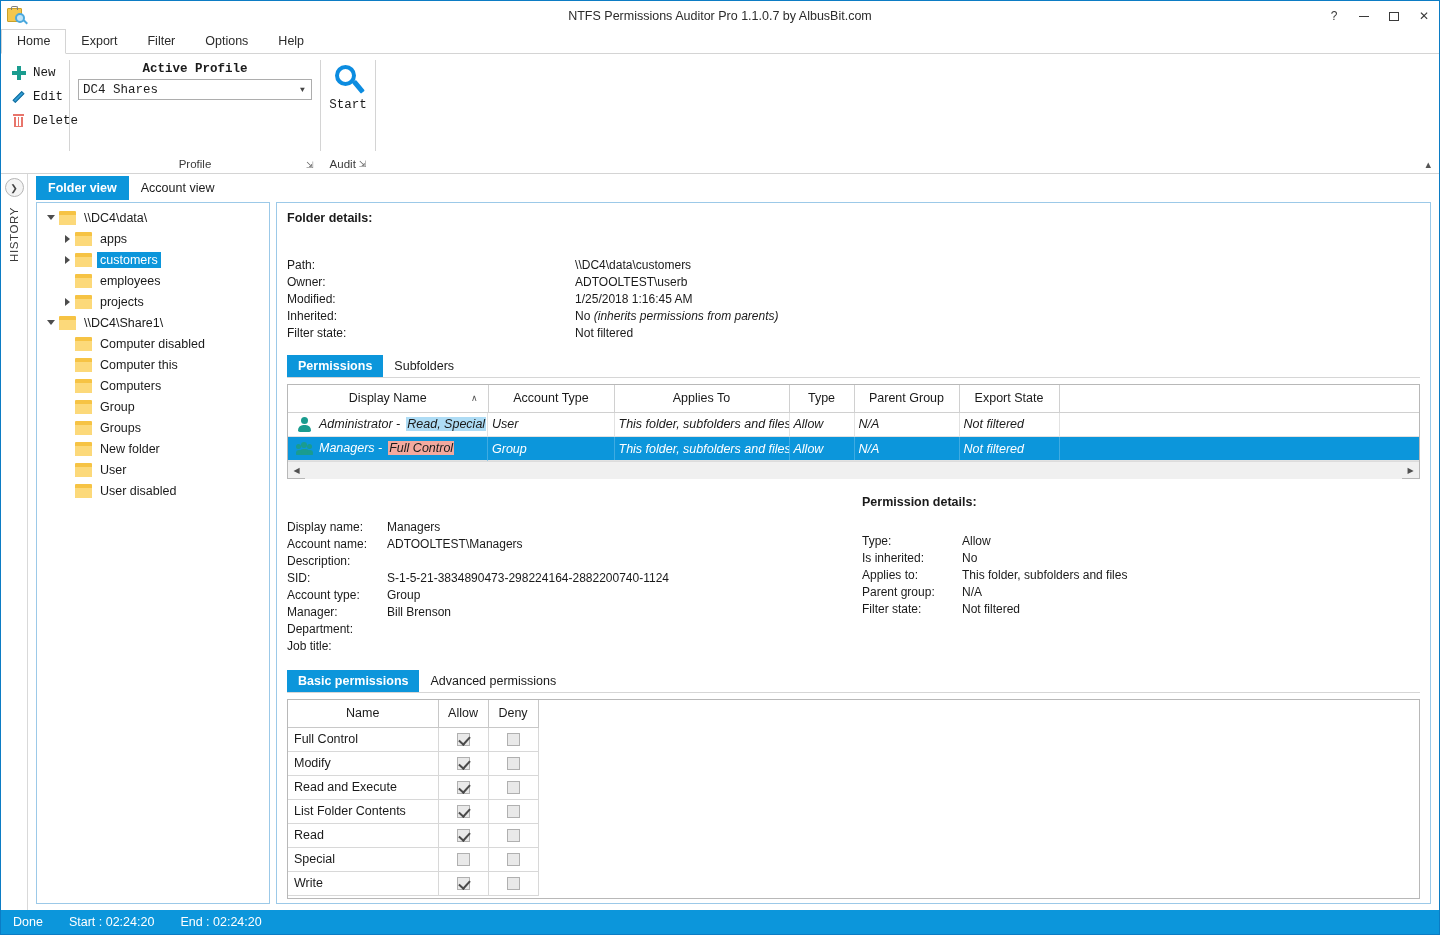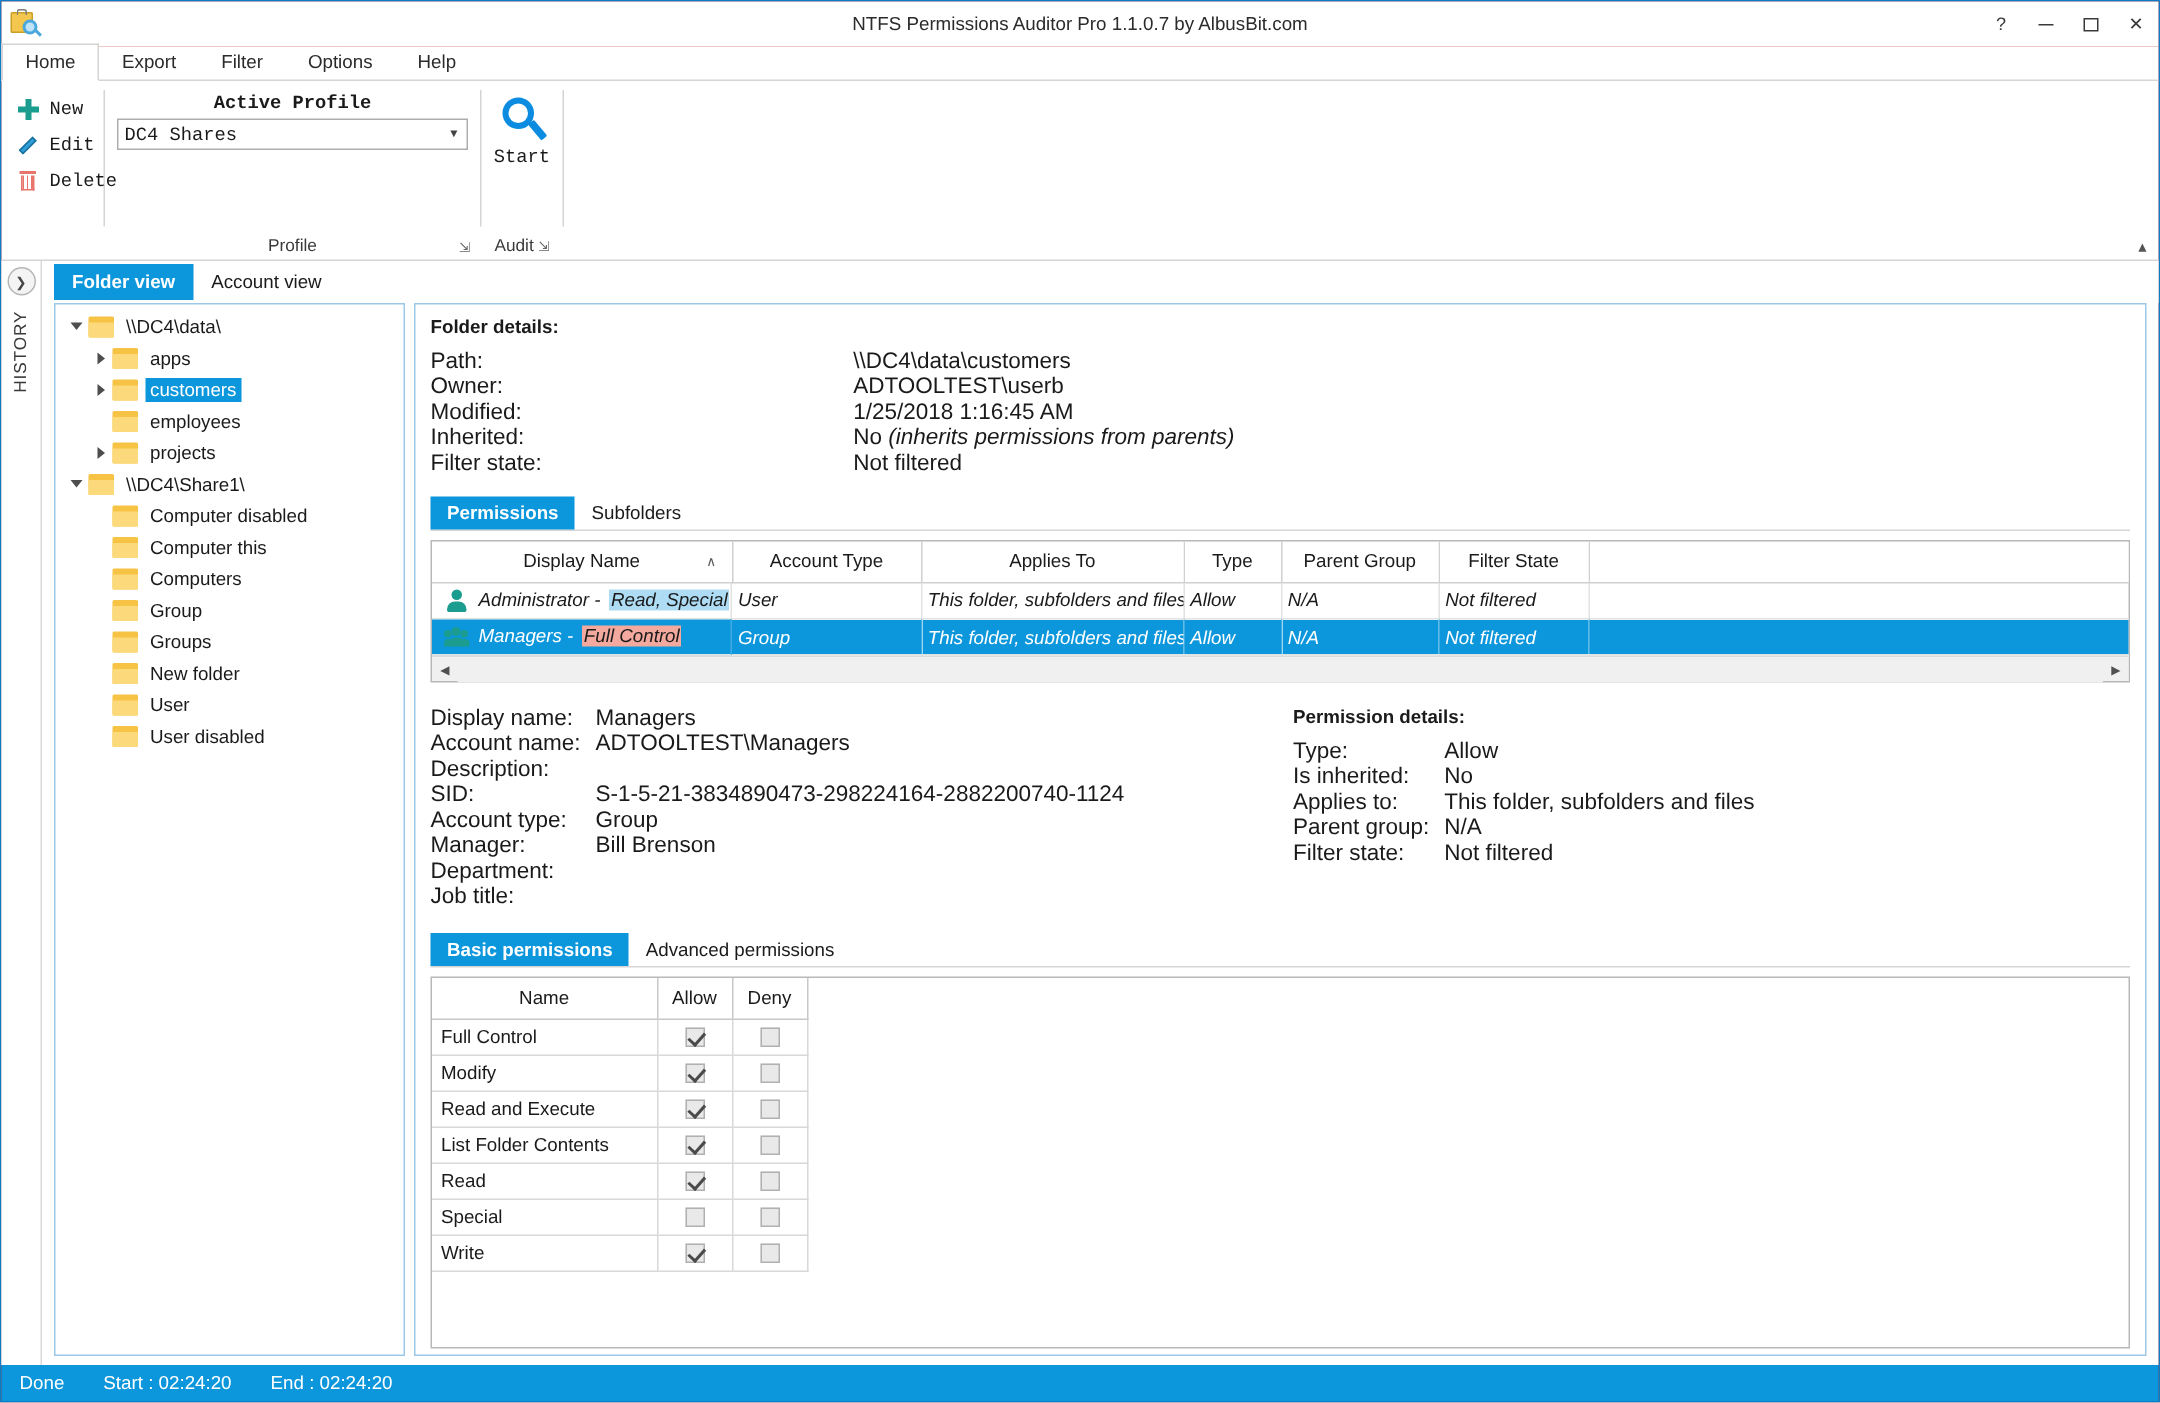--- a/index.html
+++ b/index.html
@@ -348,21 +348,21 @@
     flex: 1;
     min-width: 0;
     border: 1px solid #9cc9e8;
     margin-left: 6px;
     background: #ffffff;
     padding: 8px 10px 4px 10px;
     display: flex; flex-direction: column;
     overflow: hidden;
   }
   .section-title { font-weight: bold; font-size: 12.5px; margin-bottom: 8px; }
-  .kv-table { border-collapse: collapse; font-size: 15px; }
+  .kv-table { border-collapse: collapse; font-size: 12px; margin-top: 24px; }
   .kv-table td { padding: 0 0 1px 0; vertical-align: top; line-height: 16px; white-space: nowrap; }
   .kv-key { padding-right: 10px !important; color: #1a1a1a; }
   .kv-note { font-style: italic; }
 
   .tabstrip {
     display: flex; align-items: flex-end;
     height: 24px;
     margin-top: 12px;
     border-bottom: 1px solid #d6d6d6;
     flex: 0 0 auto;
@@ -794,21 +794,21 @@
               <thead>
                 <tr>
                   <th>
                     <span>Display Name</span>
                     <span class="sort-caret">∧</span>
                   </th>
                   <th>Account Type</th>
                   <th>Applies To</th>
                   <th>Type</th>
                   <th>Parent Group</th>
-                  <th>Filter State</th>
+                  <th>Export State</th>
                   <th></th>
                 </tr>
               </thead>
               <tbody>
                 <tr>
                   <td class="name-cell">
                     <span class="acct-ico">
                         <span class="head"></span>
                         <span class="body"></span>
                       </span>

